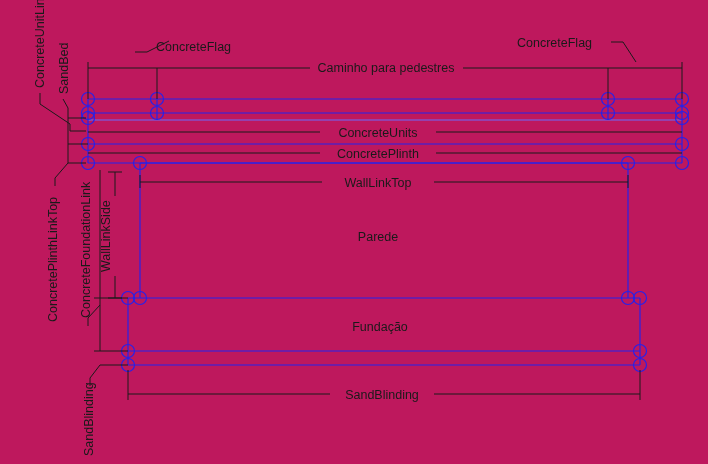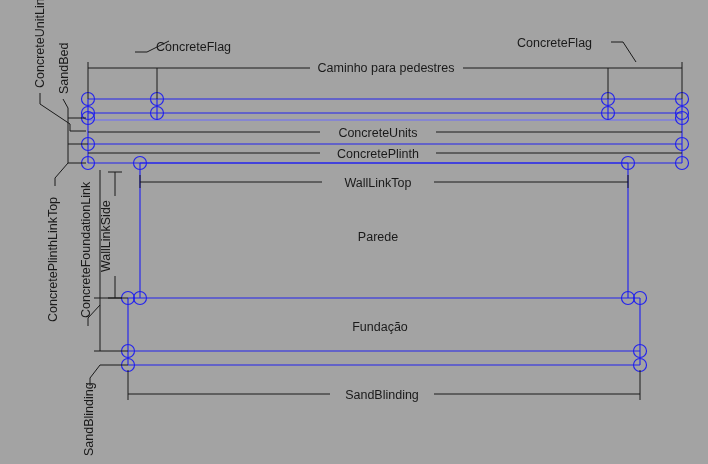--- a/index.html
+++ b/index.html
@@ -7,21 +7,21 @@
     padding: 0;
     background: #ffffff;
   }
   body {
     font-family: "Liberation Sans", sans-serif;
   }
   #diagram-root {
     position: relative;
     width: 708px;
     height: 464px;
-    background: #a3a3a3;
+    background: #be185d;
     overflow: hidden;
   }
   #diagram-svg {
     position: absolute;
     left: 0;
     top: 0;
   }
   .lbl {
     font-family: "Liberation Sans", sans-serif;
     font-size: 12.5px;

